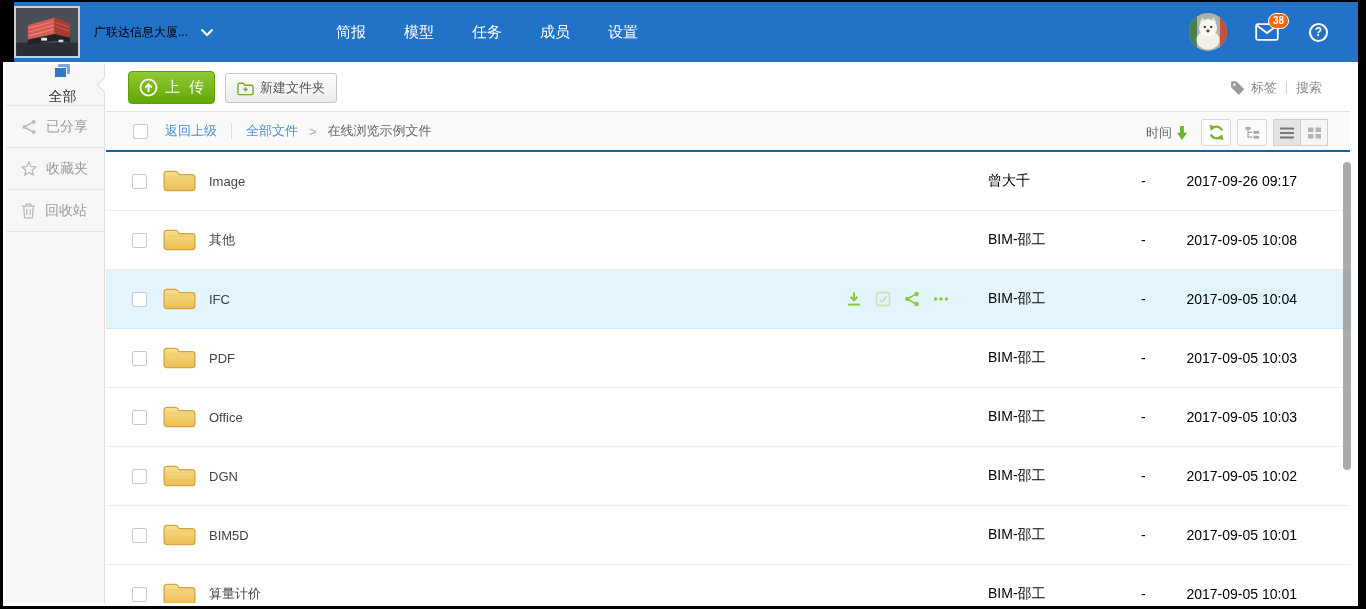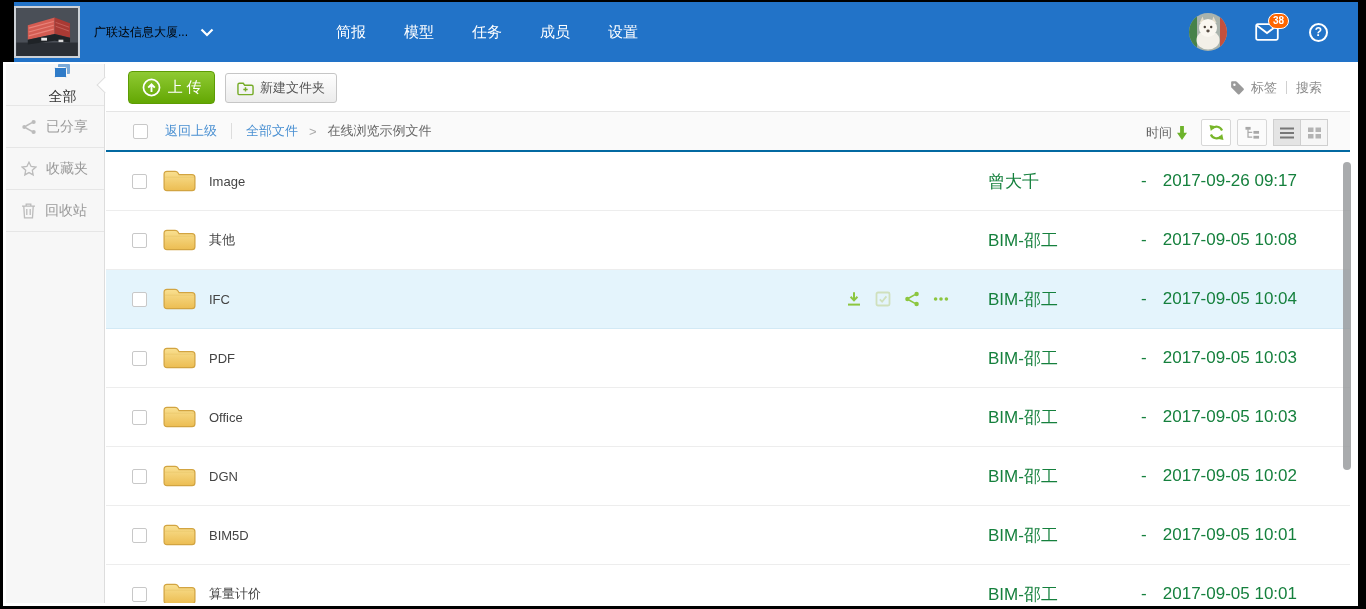--- a/index.html
+++ b/index.html
@@ -39,21 +39,21 @@
   .side-item.active{color:#333;flex-direction:column;}
   .side-item.active::after{content:"";position:absolute;right:-7px;top:50%;width:11px;height:11px;background:#fff;
     border-left:1px solid #ddd;border-bottom:1px solid #ddd;transform:translateY(-50%) rotate(45deg);}
 
   
   .content{position:absolute;top:62px;left:103px;right:8px;bottom:3px;background:#fff;overflow:hidden;}
 
   .toolbar{position:relative;height:47px;background:#fff;}
   .btn-upload{position:absolute;left:22px;top:7px;width:87px;height:33px;border:1px solid #5d9c04;border-radius:4px;
     background:linear-gradient(#8fca33,#63a703);color:#fff;font-size:15px;display:flex;align-items:center;
-    justify-content:center;gap:7px;cursor:pointer;font-family:Liberation Serif, serif;}
+    justify-content:center;gap:7px;cursor:pointer;font-family:Liberation Mono, monospace;}
   .btn-newfolder{position:absolute;left:119px;top:9px;height:30px;padding:0 11px;border:1px solid #c6c6c6;border-radius:3px;
     background:linear-gradient(#fefefe,#ececec);color:#555;font-size:13px;display:flex;align-items:center;gap:6px;cursor:pointer;font-family:inherit;}
   .toolbar-right{position:absolute;right:28px;top:0;height:47px;display:flex;align-items:center;gap:9px;
     font-size:13px;color:#8a8a8a;}
   .tr-item{display:flex;align-items:center;gap:6px;cursor:pointer;}
   .vdiv{width:1px;height:13px;background:#d0d0d0;}
 
   .crumb-bar{position:relative;height:41px;background:#fafafa;border-top:1px solid #e5e5e5;border-bottom:2px solid #0369a1;
     display:flex;align-items:center;font-size:13px;}
   .cb{width:15px;height:15px;background:#fff;border:1px solid #c8c8c8;border-radius:2px;flex:0 0 auto;cursor:pointer;}
@@ -73,21 +73,21 @@
   .view-cell{width:28px;height:27px;border:1px solid #cfcfcf;display:flex;align-items:center;justify-content:center;cursor:pointer;}
   .view-cell.on{background:#e4e4e4;}
   .view-cell.off{background:#f6f6f6;margin-left:-1px;}
 
   
   .file-row{position:relative;height:59px;border-bottom:1px solid #ededed;background:#fff;
     display:flex;align-items:center;cursor:pointer;}
   .file-row .cb{margin-left:26px;}
   .folder{width:33px;height:26px;margin-left:16px;flex:0 0 auto;}
   .fname{margin-left:13px;font-size:13px;color:#444;}
-  .owner,.fsize,.fdate{position:absolute;font-size:17px;color:#15803d;}
+  .owner,.fsize,.fdate{position:absolute;font-size:14px;color:#000000;}
   .owner{left:882px;}
   .fsize{left:1035px;}
   .fdate{right:53px;}
   .file-row.hl{background:var(--row-highlight,#e4f4fc);border-bottom-color:#d2e9f5;}
   .row-actions{position:absolute;right:401px;top:0;height:100%;display:none;align-items:center;gap:13px;}
   .file-row.hl .row-actions{display:flex;}
   .act{width:16px;height:16px;cursor:pointer;display:block;}
 
   .scroll-thumb{position:absolute;right:7px;top:160px;width:8px;height:308px;border-radius:4px;
     background:rgba(148,150,152,.8);z-index:9;cursor:pointer;}

